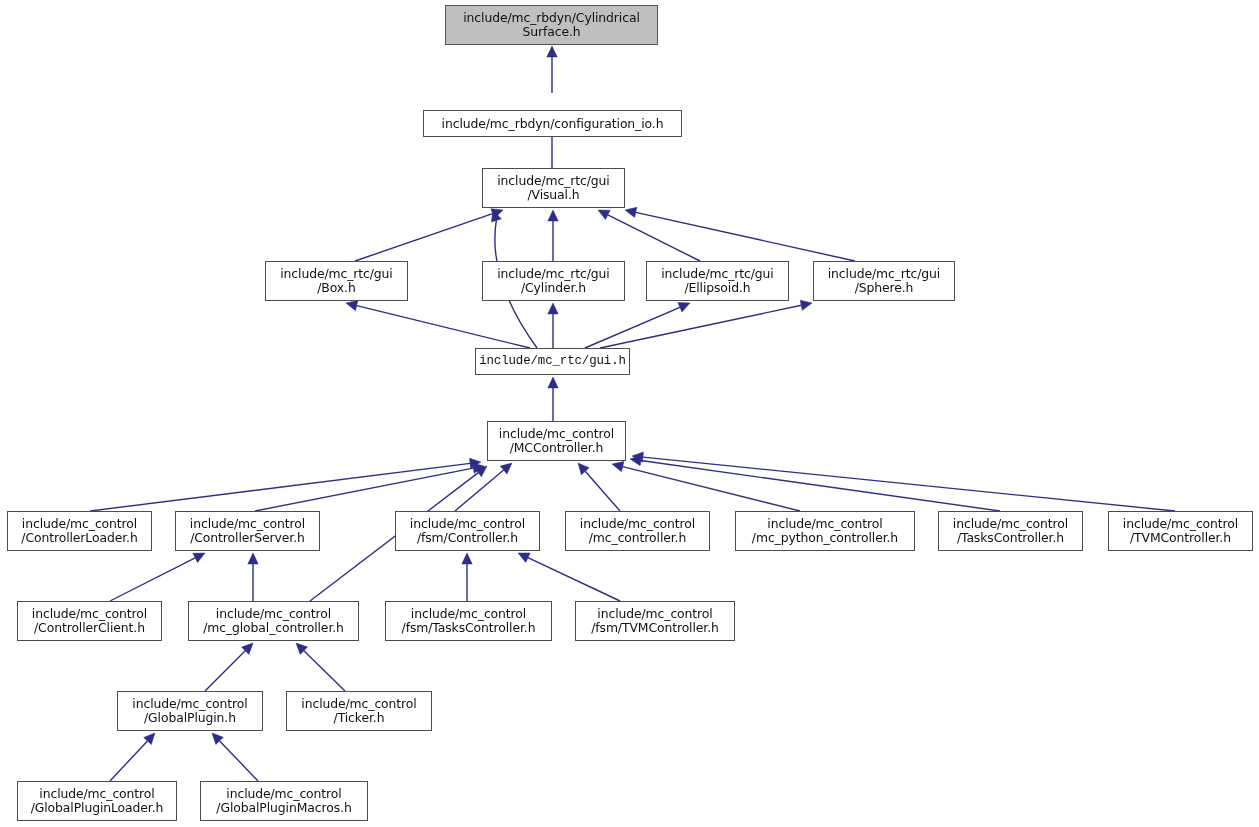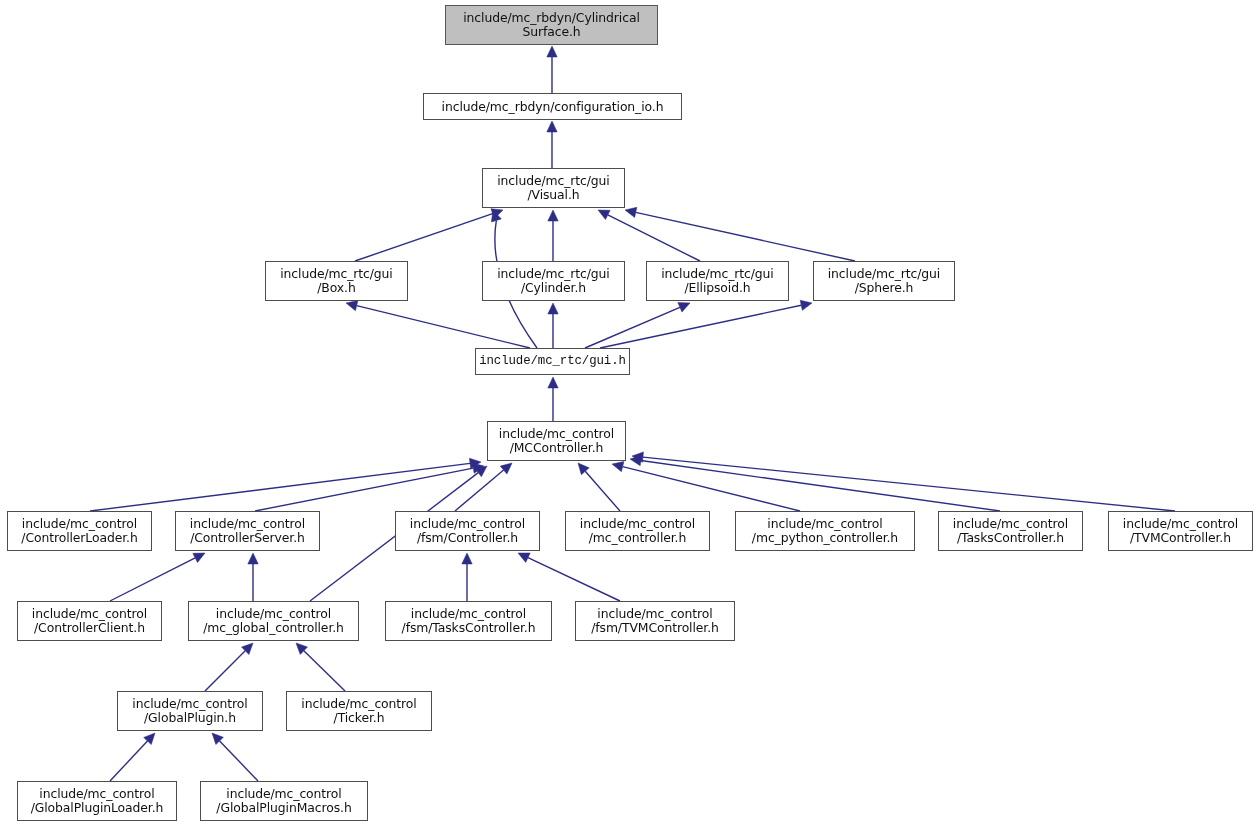--- a/index.html
+++ b/index.html
@@ -174,21 +174,21 @@
         <polygon points="155,733 151.2702410438338,744.5814031157238 143.68305412077692,737.4684153753581" class="edge-head"></polygon>
       </g>
       <g>
         <path d="M 258 781 L 219.61095899559177 740.9418702562697" class="edge-line"></path>
         <polygon points="212,733 223.36529766219198,737.3439623674445 215.85662032899157,744.5397781450948" class="edge-head"></polygon>
       </g>
     </svg>
   <div id="nodes-layer">
       <div class="node-box root" style="left: 445px; top: 5px; width: 213px; height: 40px;"><span class="node-label">include/mc_rbdyn/Cylindrical
 Surface.h</span></div>
-      <div class="node-box" style="left: 423px; top: 93px; width: 259px; height: 27px;"><span class="node-label">include/mc_rbdyn/configuration_io.h</span></div>
+      <div class="node-box" style="left: 423px; top: 110px; width: 259px; height: 27px;"><span class="node-label">include/mc_rbdyn/configuration_io.h</span></div>
       <div class="node-box" style="left: 482px; top: 168px; width: 143px; height: 40px;"><span class="node-label">include/mc_rtc/gui
 /Visual.h</span></div>
       <div class="node-box" style="left: 265px; top: 261px; width: 143px; height: 40px;"><span class="node-label">include/mc_rtc/gui
 /Box.h</span></div>
       <div class="node-box" style="left: 482px; top: 261px; width: 143px; height: 40px;"><span class="node-label">include/mc_rtc/gui
 /Cylinder.h</span></div>
       <div class="node-box" style="left: 646px; top: 261px; width: 143px; height: 40px;"><span class="node-label">include/mc_rtc/gui
 /Ellipsoid.h</span></div>
       <div class="node-box" style="left: 813px; top: 261px; width: 142px; height: 40px;"><span class="node-label">include/mc_rtc/gui
 /Sphere.h</span></div>

